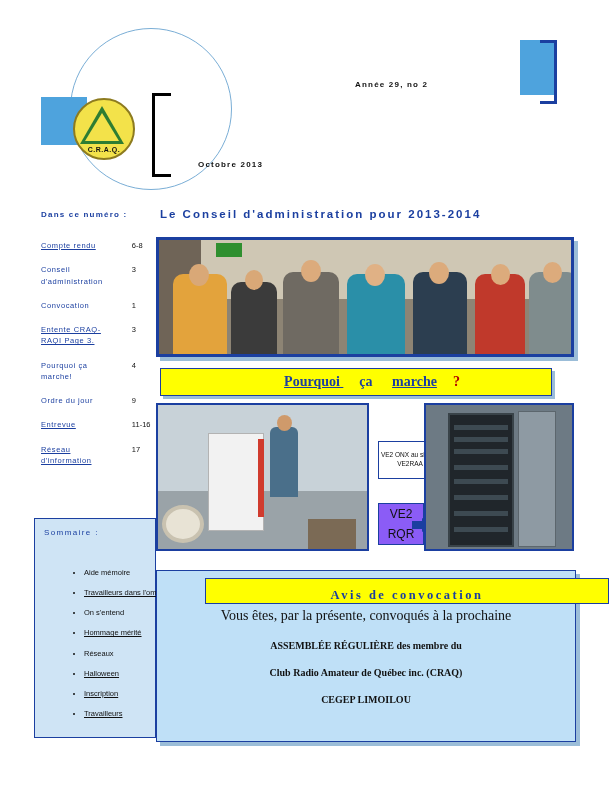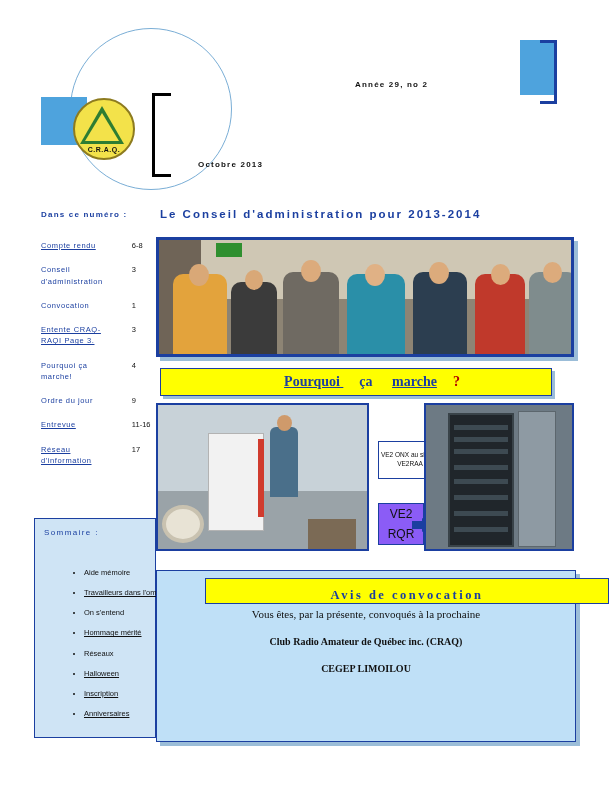--- a/index.html
+++ b/index.html
@@ -186,21 +186,21 @@
     display:flex;align-items:flex-end;justify-content:center;margin-left:41px;
   }
   .avis-header span{
     font-family:"Liberation Serif", serif;
     font-size:12.5px;font-weight:bold;color:#1b3fa0;letter-spacing:2.5px;
   }
   .avis-body{
     position:absolute;left:166px;top:608px;width:400px;text-align:center;
     font-family:"Liberation Serif", serif;color:#111;
   }
-  .avis-body p{margin:0 0 16px 0;font-size:11px;}
+  .avis-body p{margin:0 0 16px 0;font-size:14px;}
   .avis-body p.b{font-weight:bold;font-size:10px;}
 
   .bottom-rule{
     position:absolute;left:0;top:770px;width:609px;height:1px;background:#ffffff;
   }
 </style>
 </head>
 <body>
 
 <div class="page">
@@ -262,21 +262,21 @@
   <div class="sommaire-box"></div>
   <div class="sommaire-title">Sommaire :</div>
   <ul class="sommaire-list">
     <li><span>Aide mémoire</span></li>
     <li><span class="lnk">Travailleurs dans l'ombre</span></li>
     <li><span>On s'entend</span></li>
     <li><span class="lnk">Hommage mérité</span></li>
     <li><span>Réseaux</span></li>
     <li><span class="lnk">Halloween</span></li>
     <li><span class="lnk">Inscription</span></li>
-    <li><span class="lnk">Anniversaires</span></li>
+    <li><span class="lnk">Travailleurs</span></li>
   </ul>
 
   <div class="section-title">Le Conseil d'administration pour 2013-2014</div>
 
   <div class="photo-frame">
     <div class="photo-group">
       <div class="wall"></div>
       <div class="wall2"></div>
       <div class="door"></div>
       <div class="greenbox"></div>
@@ -345,18 +345,19 @@
       <div class="rackdoor"></div>
     </div>
   </div>
 
   <div class="avis-outer"></div>
   <div class="avis-header">
     <span>Avis de convocation</span>
   </div>
   <div class="avis-body">
     <p>Vous êtes, par la présente, convoqués à la prochaine</p>
+    <p class="b">ASSEMBLÉE RÉGULIÈRE des membre du</p>
     <p class="b">Club Radio Amateur de Québec inc. (CRAQ)</p>
     <p class="b">CEGEP LIMOILOU</p>
   </div>
 
   <div class="bottom-rule"></div>
 </div>
 
 </body></html>

